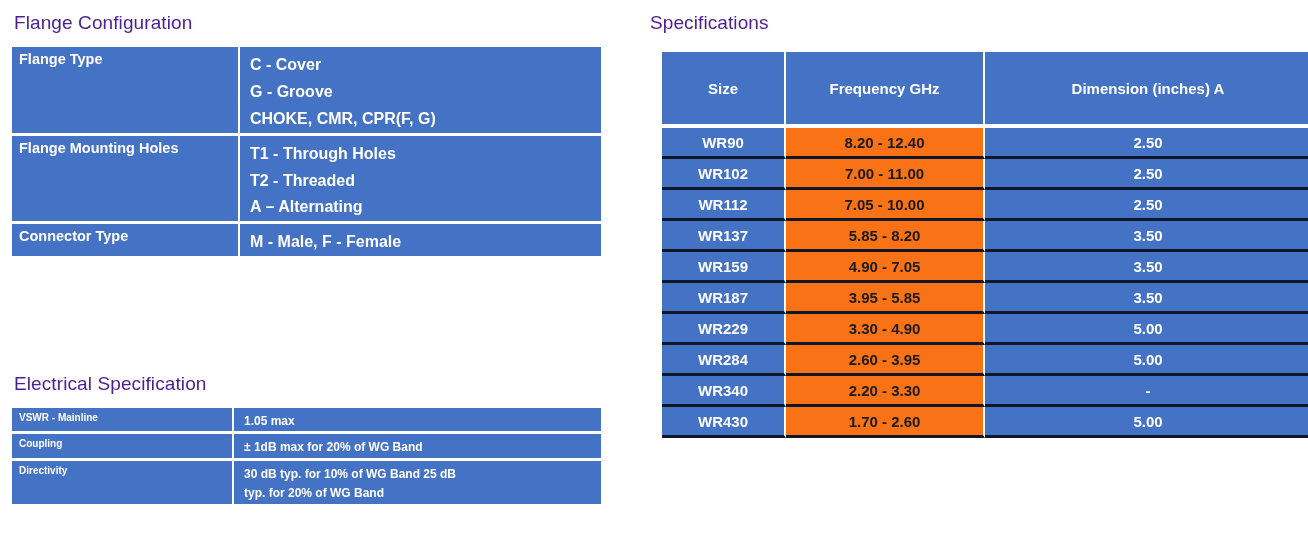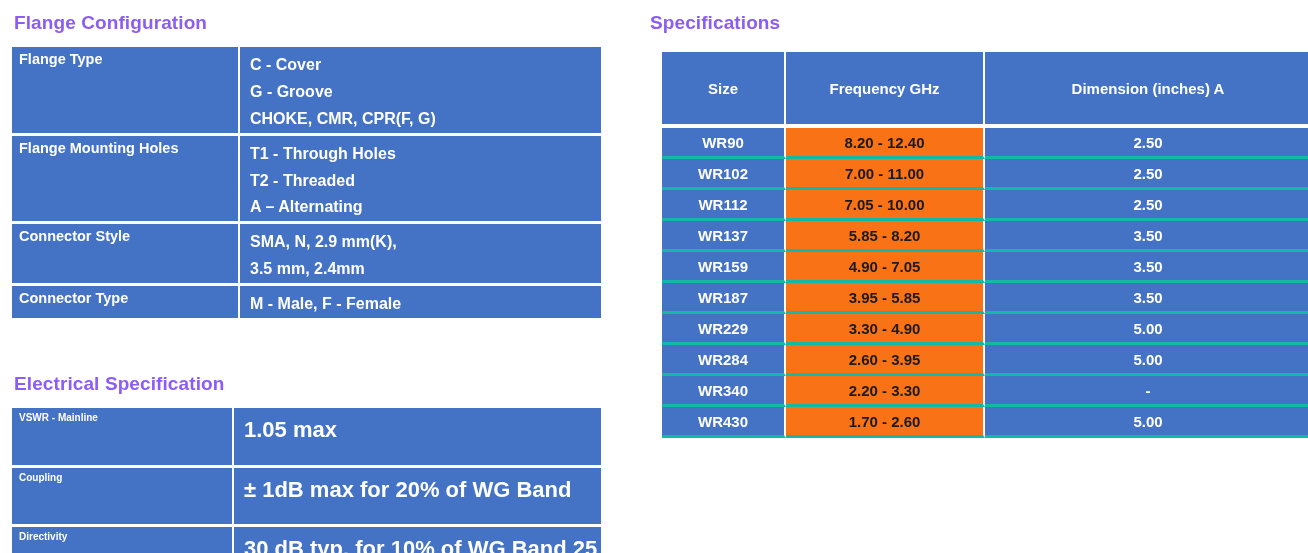--- a/index.html
+++ b/index.html
@@ -10,22 +10,22 @@
   body {
     width: 1308px;
     height: 553px;
     position: relative;
     font-family: "Liberation Sans", sans-serif;
     overflow: hidden;
   }
 
   .section-heading {
     position: absolute;
-    color: #8b5cf6;
-    font-weight: bold;
+    color: #4c1d95;
+    font-weight: normal;
     font-size: 19px;
     letter-spacing: 0.1px;
     white-space: nowrap;
   }
 
   
   .tbl {
     position: absolute;
     border-collapse: separate;
     border-spacing: 0;
@@ -64,22 +64,22 @@
   
   #electrical-table { left: 12px; top: 408px; width: 589px; }
   #electrical-table td.k {
     width: 213px;
     font-size: 10px;
     padding: 4px 0 0 7px;
     vertical-align: top;
     line-height: 1.1;
   }
   #electrical-table td.v {
-    font-size: 22px;
-    padding: 4px 0 17px 10px;
+    font-size: 12px;
+    padding: 4px 0 0 10px;
     vertical-align: top;
     line-height: 1.62;
   }
   #electrical-table td.v .ln { display: block; white-space: nowrap; }
 
   
   #specifications-table { left: 647px; top: 52px; width: 649px; margin-left: 15px; }
   #specifications-table th {
     height: 72px;
     text-align: center;
@@ -87,21 +87,21 @@
     border-bottom: 4px solid #ffffff;
   }
   #specifications-table col.c-size { width: 124px; }
   #specifications-table col.c-freq { width: 199px; }
   #specifications-table col.c-dim  { width: 326px; }
 
   #specifications-table td {
     height: 28px;
     text-align: center;
     font-size: 15px;
-    border-bottom: 3px solid #14b8a6;
+    border-bottom: 3px solid #0f172a;
   }
   #specifications-table td.freq-alt {
     background: #f97316;
     color: #1a1a1a;
   }
   #specifications-table tr.last td { border-bottom: none; }
 </style>
 </head>
 <body>
 
@@ -116,27 +116,20 @@
           <span class="ln">G - Groove</span>
           <span class="ln">CHOKE, CMR, CPR(F, G)</span>
         </td>
       </tr>
       <tr>
         <td class="k">Flange Mounting Holes</td>
         <td class="v">
           <span class="ln">T1 - Through Holes</span>
           <span class="ln">T2 - Threaded</span>
           <span class="ln">A – Alternating</span>
-        </td>
-      </tr>
-      <tr>
-        <td class="k">Connector Style</td>
-        <td class="v">
-          <span class="ln">SMA, N, 2.9 mm(K),</span>
-          <span class="ln">3.5 mm, 2.4mm</span>
         </td>
       </tr>
       <tr>
         <td class="k">Connector Type</td>
         <td class="v">
           <span class="ln">M - Male, F - Female</span>
         </td>
       </tr>
     </tbody>
 </table>

